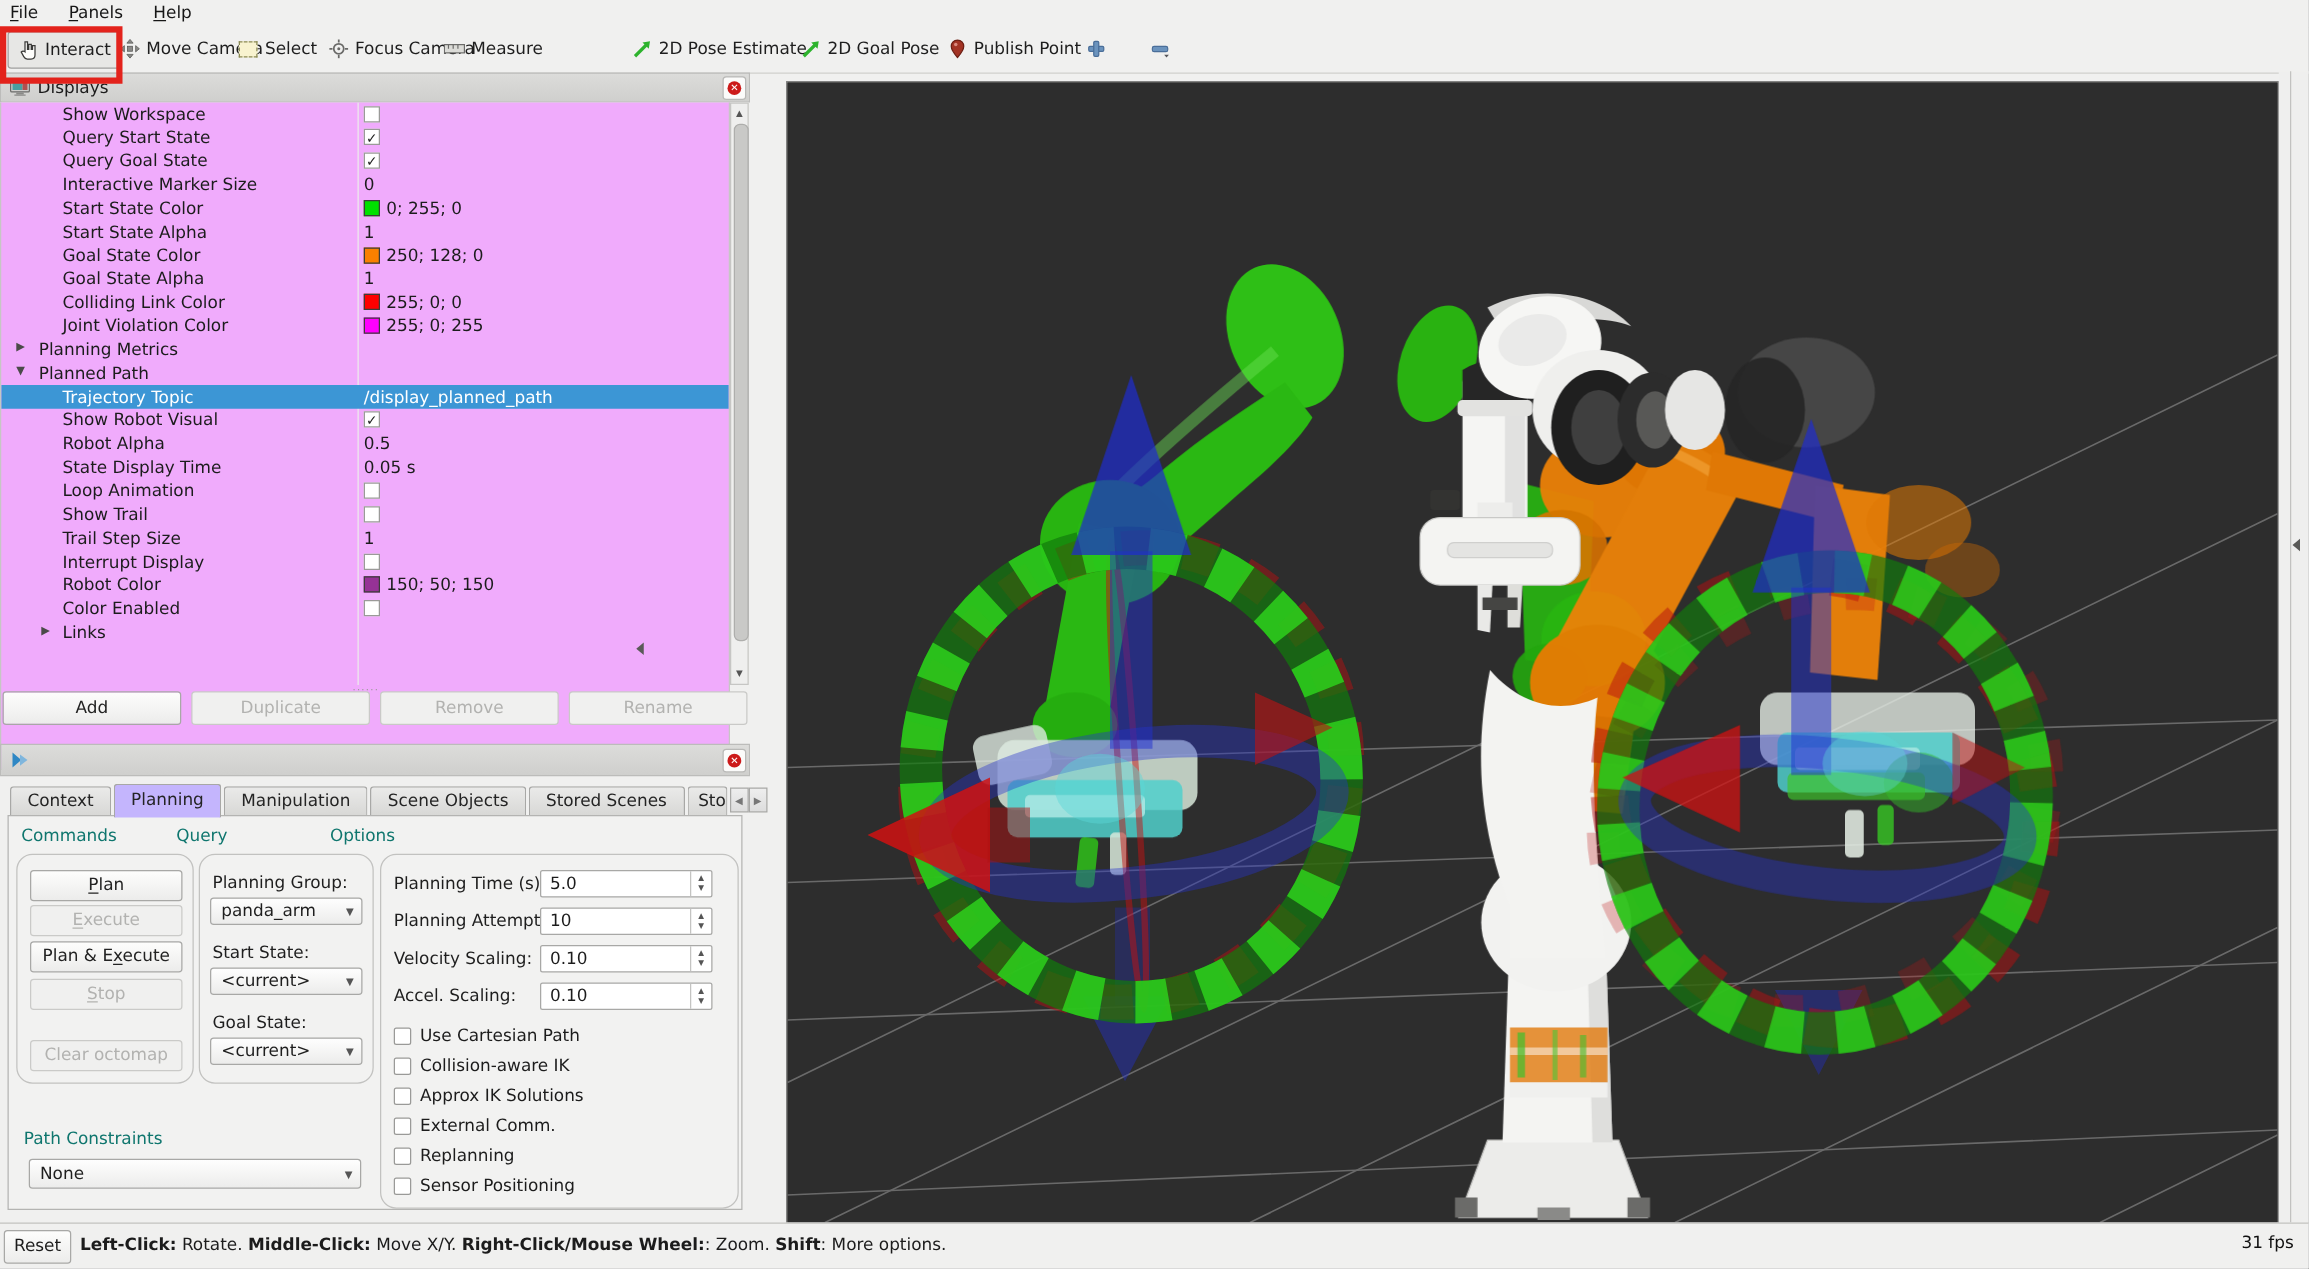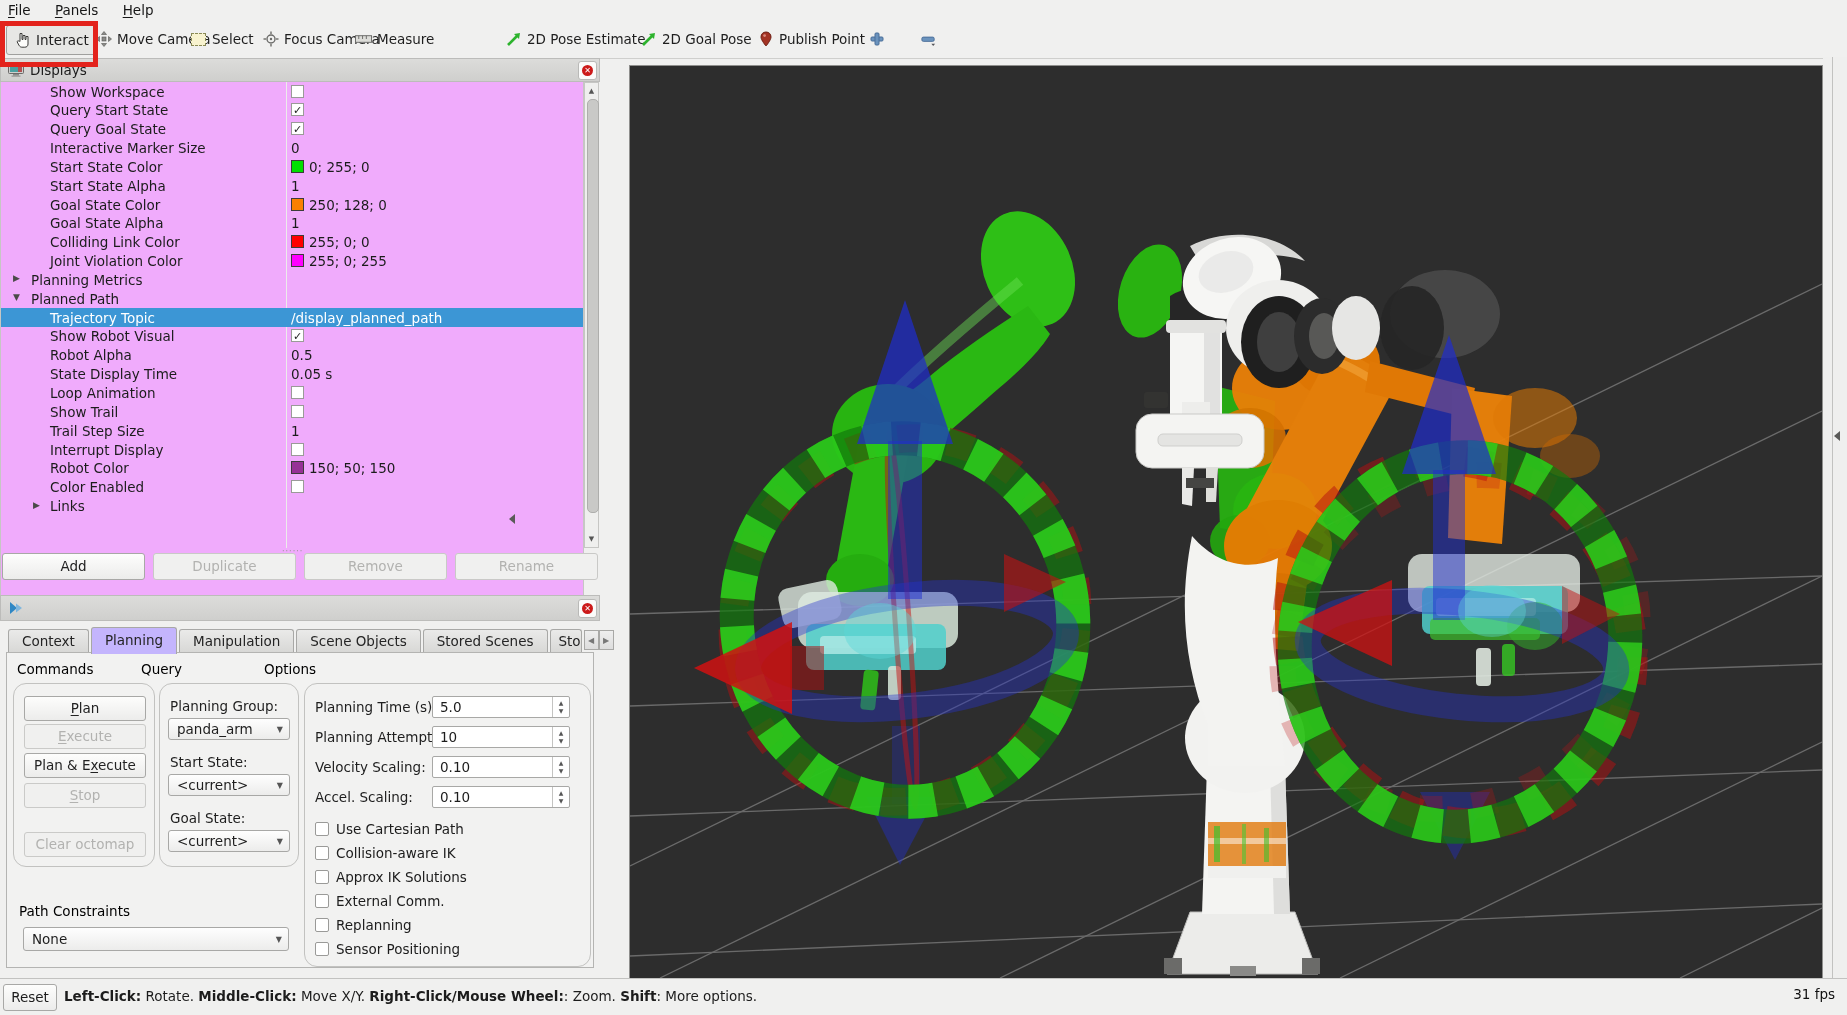--- a/index.html
+++ b/index.html
@@ -57,21 +57,21 @@
   .tabbar{position:absolute;left:8px;top:627px;height:26px;display:flex;align-items:center;}
   .tab{height:21px;background:linear-gradient(#eaeae9,#d8d8d6);border:1px solid #a8a8a6;
        border-bottom:none;padding:1px 13px 0 13px;margin-right:2px;border-radius:3px 3px 0 0;
        color:#242424;line-height:20px;}
   .tab.active{height:25px;background:#c4b5fd;z-index:5;line-height:23px;}
   .tab.clipped{width:22px;padding:1px 0 0 8px;overflow:hidden;}
   .tabscroll{width:15px;height:20px;border:1px solid #a8a8a6;background:linear-gradient(#eee,#ddd);
        font-size:8px;color:#777;text-align:center;line-height:19px;box-sizing:border-box;}
   .pane{position:absolute;left:6px;top:652px;width:588px;height:316px;background:#f2f2f1;
        border:1px solid #b4b4b2;box-sizing:border-box;z-index:1;}
-  .sec-label{position:absolute;color:#000000;}
+  .sec-label{position:absolute;color:#0f766e;}
   .gbox{position:absolute;border:1px solid #c2c2c0;border-radius:13px;}
   .cmdbtn{position:absolute;left:10px;width:120px;height:23px;background:linear-gradient(#fdfdfc,#ececeb);
        border:1px solid #a8a8a6;border-radius:3px;text-align:center;line-height:22px;color:#222;}
   .cmdbtn.disabled{color:#b2b2b0;border-color:#cacac8;background:#f0f0ef;}
   .flabel{position:absolute;left:10px;color:#1e1e1e;}
   .drop{position:absolute;height:22px;background:linear-gradient(#fefefe,#ececeb);
        border:1px solid #a8a8a6;border-radius:3px;display:flex;align-items:center;
        padding-left:8px;box-sizing:border-box;color:#1e1e1e;}
   .drop .arr{position:absolute;right:6px;font-size:8px;color:#555;}
   .spin-label{position:absolute;left:10px;color:#1e1e1e;}

